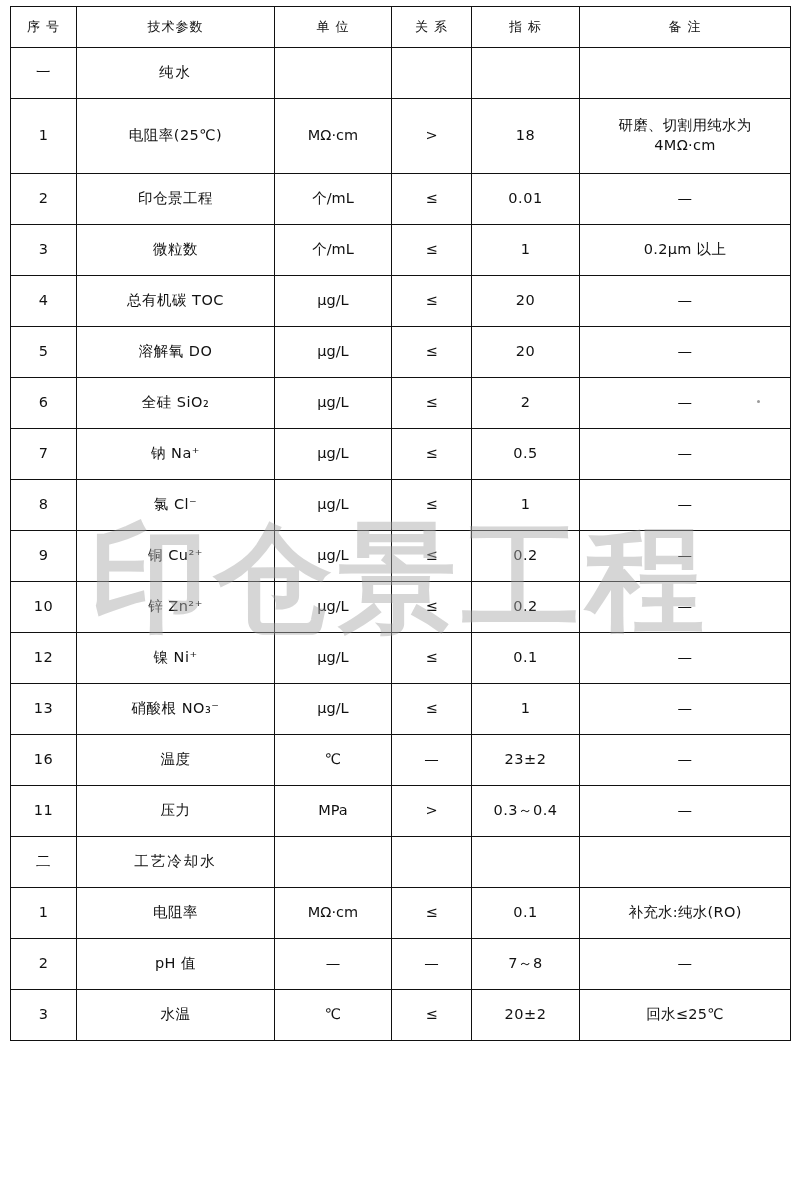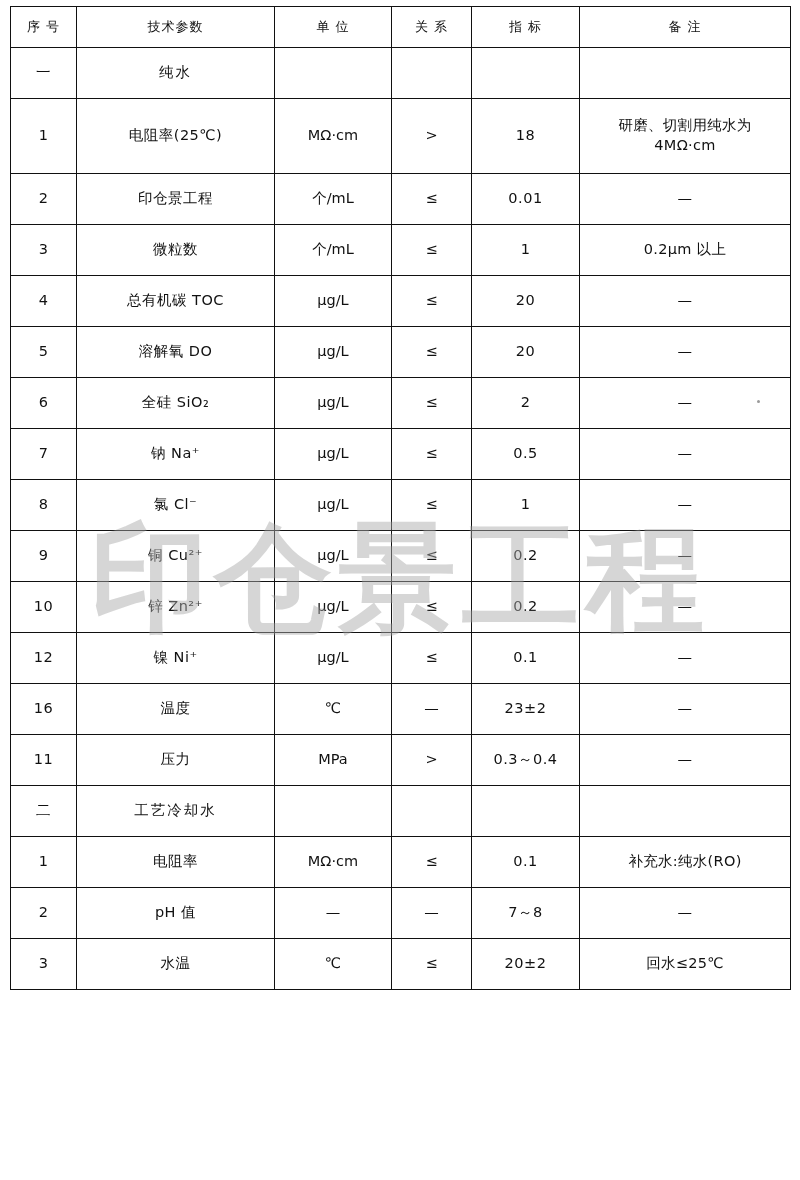--- a/index.html
+++ b/index.html
@@ -206,20 +206,28 @@
         </tr>
         <tr class="normal">
           <td class="row-no">12</td>
           <td class="row-param">镍 Ni⁺</td>
           <td class="row-unit">μg/L</td>
           <td class="row-rel">≤</td>
           <td class="row-index">0.1</td>
           <td class="row-note">—</td>
         </tr>
         <tr class="normal">
+          <td class="row-no">13</td>
+          <td class="row-param">硝酸根 NO₃⁻</td>
+          <td class="row-unit">μg/L</td>
+          <td class="row-rel">≤</td>
+          <td class="row-index">1</td>
+          <td class="row-note">—</td>
+        </tr>
+        <tr class="normal">
           <td class="row-no">16</td>
           <td class="row-param">温度</td>
           <td class="row-unit">℃</td>
           <td class="row-rel">—</td>
           <td class="row-index">23±2</td>
           <td class="row-note">—</td>
         </tr>
         <tr class="normal">
           <td class="row-no">11</td>
           <td class="row-param">压力</td>

